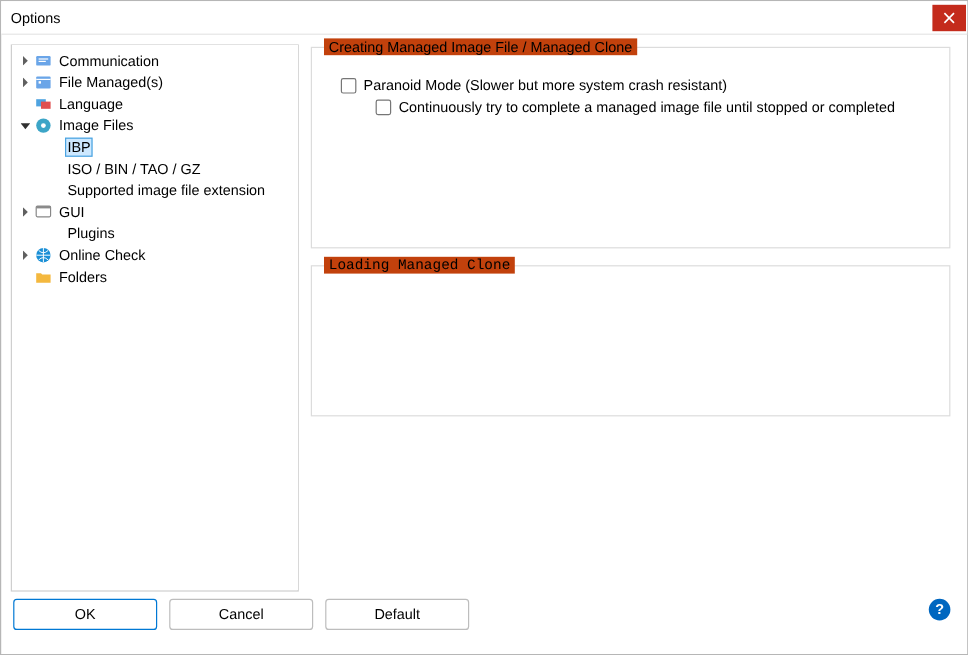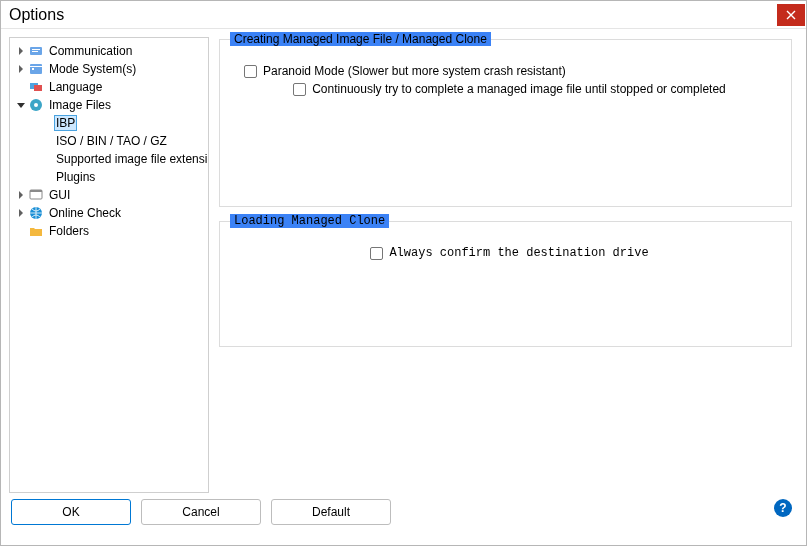--- a/index.html
+++ b/index.html
@@ -20,41 +20,41 @@
   }
   .titlebar {
     height: 28px;
     display: flex; align-items: center;
     padding: 0 0 0 8px;
     background: #ffffff;
     border-bottom: 1px solid #e5e5e5;
   }
   .titlebar .title {
     flex: 1;
-    font-size: 16px;
+    font-size: 12px;
   }
   .close-btn {
     width: 28px; height: 22px;
     background: #c42b1c;
     display: flex; align-items: center; justify-content: center;
     color: #fff;
     cursor: pointer;
     margin-right:1px;
     margin-top:1px;
   }
   .close-btn svg { width: 10px; height: 10px; }
   .body {
     flex: 1;
     display: flex;
     padding: 8px 10px 6px 8px;
     gap: 10px;
     min-height: 0;
   }
   .tree-pane {
-    width: 200px;
+    width: 240px;
     border: 1px solid #cfcfcf;
     background: #fff;
     padding: 4px 0 0 0;
     overflow-x: auto;
     overflow-y: hidden;
     position: relative;
   }
   .tree { min-width: 260px; }
   .tree-row {
     display: flex; align-items: center;
@@ -92,21 +92,21 @@
   .group {
     border: 1px solid #dcdcdc;
     position: relative;
     padding: 22px 16px 16px 24px;
   }
   .group.first { min-height: 168px; }
   .group.second { min-height: 126px; font-family: Liberation Mono, monospace; }
   .group .legend {
     position: absolute;
     top: -8px; left: 10px;
-    background: #3b82f6;
+    background: #c2410c;
     padding: 0 4px;
     font-size: 12px;
   }
   .check-row {
     display: flex; align-items: center;
     height: 18px;
   }
   .check-row:last-child { margin-bottom: 0; justify-content: center; }
   .check-row .box {
     width: 13px; height: 13px;
@@ -197,21 +197,21 @@
                 <path d="M2 0 L6 4 L2 8 Z" fill="#606060"></path>
               </svg>
           </span>
           <span class="icon">
             <svg width="14" height="14" viewBox="0 0 14 14">
                 <rect x="1" y="2" width="12" height="10" rx="1" class="ic-fs"></rect>
                 <rect x="1" y="4" width="12" height="1" fill="#fff"></rect>
                 <rect x="3" y="6" width="2" height="2" fill="#fff"></rect>
               </svg>
           </span>
-          <span class="label">Mode System(s)</span>
+          <span class="label">File Managed(s)</span>
         </div>
 
         <div class="tree-row">
           <span class="twisty spacer">·</span>
           <span class="icon">
             <svg width="14" height="14" viewBox="0 0 14 14">
                 <rect x="1" y="3" width="8" height="6" class="ic-lang"></rect>
                 <rect x="5" y="5" width="8" height="6" fill="#e05050"></rect>
               </svg>
           </span>
@@ -235,37 +235,37 @@
 
         <div class="tree-row indent-2 selected">
           <span class="label">IBP</span>
         </div>
         <div class="tree-row indent-2">
           <span class="label">ISO / BIN / TAO / GZ</span>
         </div>
         <div class="tree-row indent-2">
           <span class="label">Supported image file extension</span>
         </div>
+        <div class="tree-row">
+          <span class="twisty">
+            <svg width="8" height="8" viewBox="0 0 8 8">
+                <path d="M2 0 L6 4 L2 8 Z" fill="#606060"></path>
+              </svg>
+          </span>
+          <span class="icon">
+            <svg width="14" height="14" viewBox="0 0 14 14">
+                <rect x="1" y="2" width="12" height="9" rx="1" fill="#fff" stroke="#888"></rect>
+                <rect x="1" y="2" width="12" height="2" class="ic-gui"></rect>
+              </svg>
+          </span>
+          <span class="label">GUI</span>
+        </div>
+
         <div class="tree-row indent-2">
           <span class="label">Plugins</span>
-        </div>
-
-        <div class="tree-row">
-          <span class="twisty">
-            <svg width="8" height="8" viewBox="0 0 8 8">
-                <path d="M2 0 L6 4 L2 8 Z" fill="#606060"></path>
-              </svg>
-          </span>
-          <span class="icon">
-            <svg width="14" height="14" viewBox="0 0 14 14">
-                <rect x="1" y="2" width="12" height="9" rx="1" fill="#fff" stroke="#888"></rect>
-                <rect x="1" y="2" width="12" height="2" class="ic-gui"></rect>
-              </svg>
-          </span>
-          <span class="label">GUI</span>
         </div>
 
         <div class="tree-row">
           <span class="twisty">
             <svg width="8" height="8" viewBox="0 0 8 8">
                 <path d="M2 0 L6 4 L2 8 Z" fill="#606060"></path>
               </svg>
           </span>
           <span class="icon">
             <svg width="14" height="14" viewBox="0 0 14 14">
@@ -298,24 +298,20 @@
           <div class="lbl">Paranoid Mode (Slower but more system crash resistant)</div>
         </div>
         <div class="check-row">
           <div class="box"></div>
           <div class="lbl">Continuously try to complete a managed image file until stopped or completed</div>
         </div>
       </div>
 
       <div class="group second">
         <div class="legend">Loading Managed Clone</div>
-        <div class="check-row">
-          <div class="box"></div>
-          <div class="lbl">Always confirm the destination drive</div>
-        </div>
       </div>
 
     </div>
 
   </div>
 
   <div class="footer">
     <div class="btn primary">
       <span>OK</span>
     </div>

